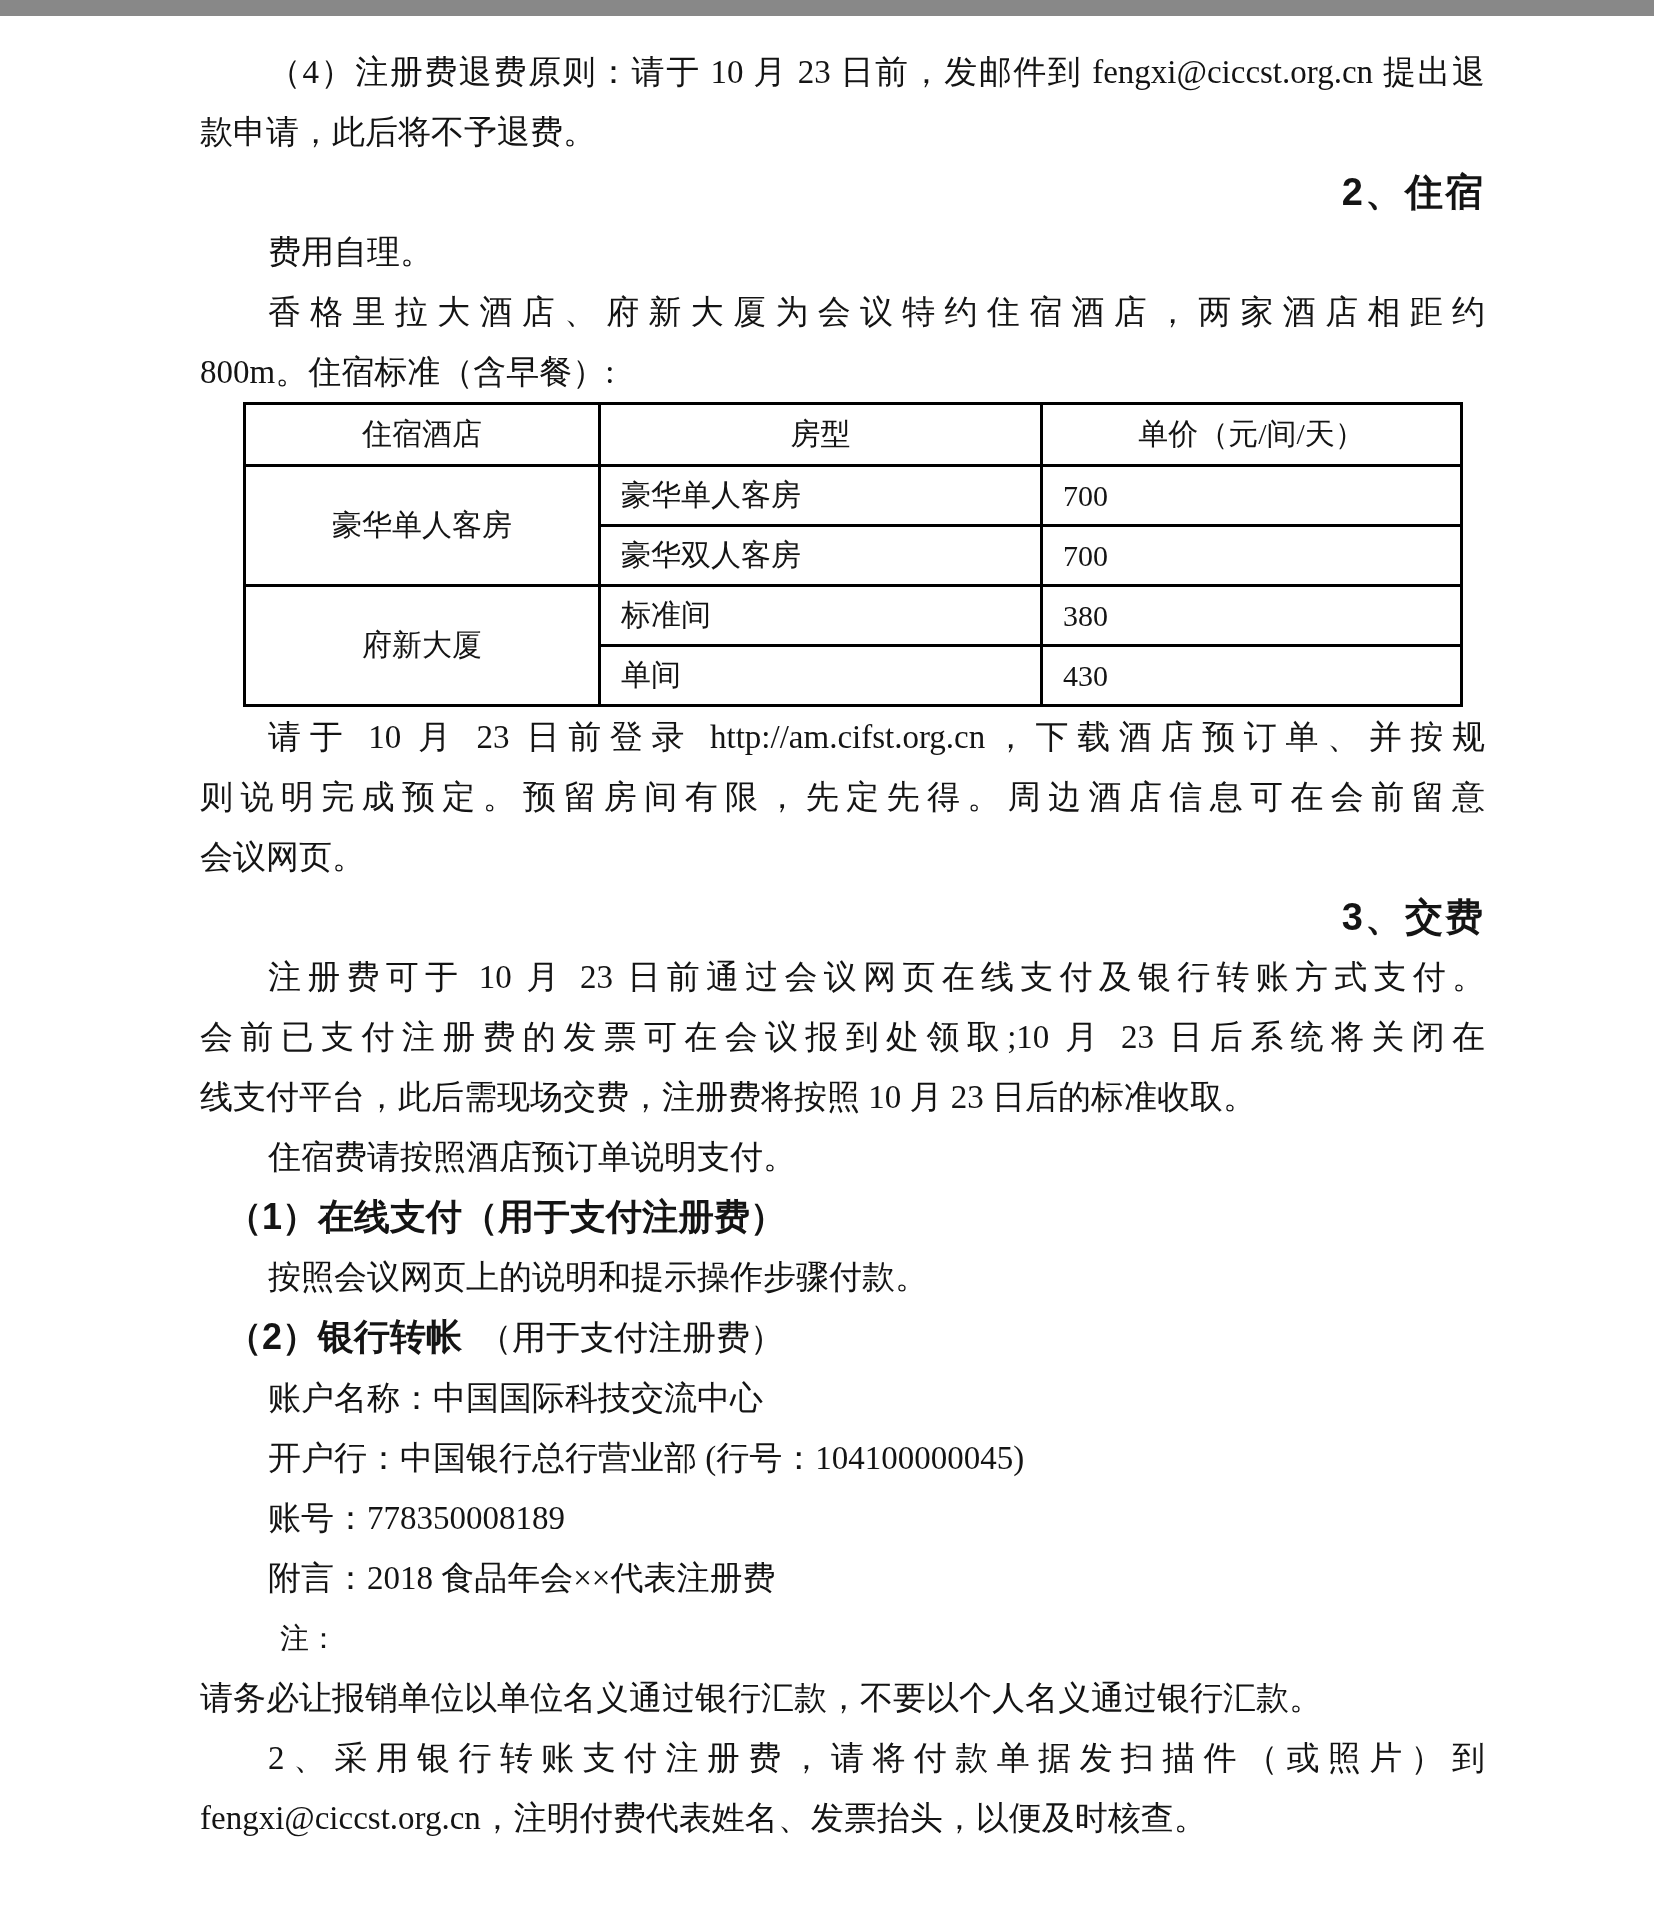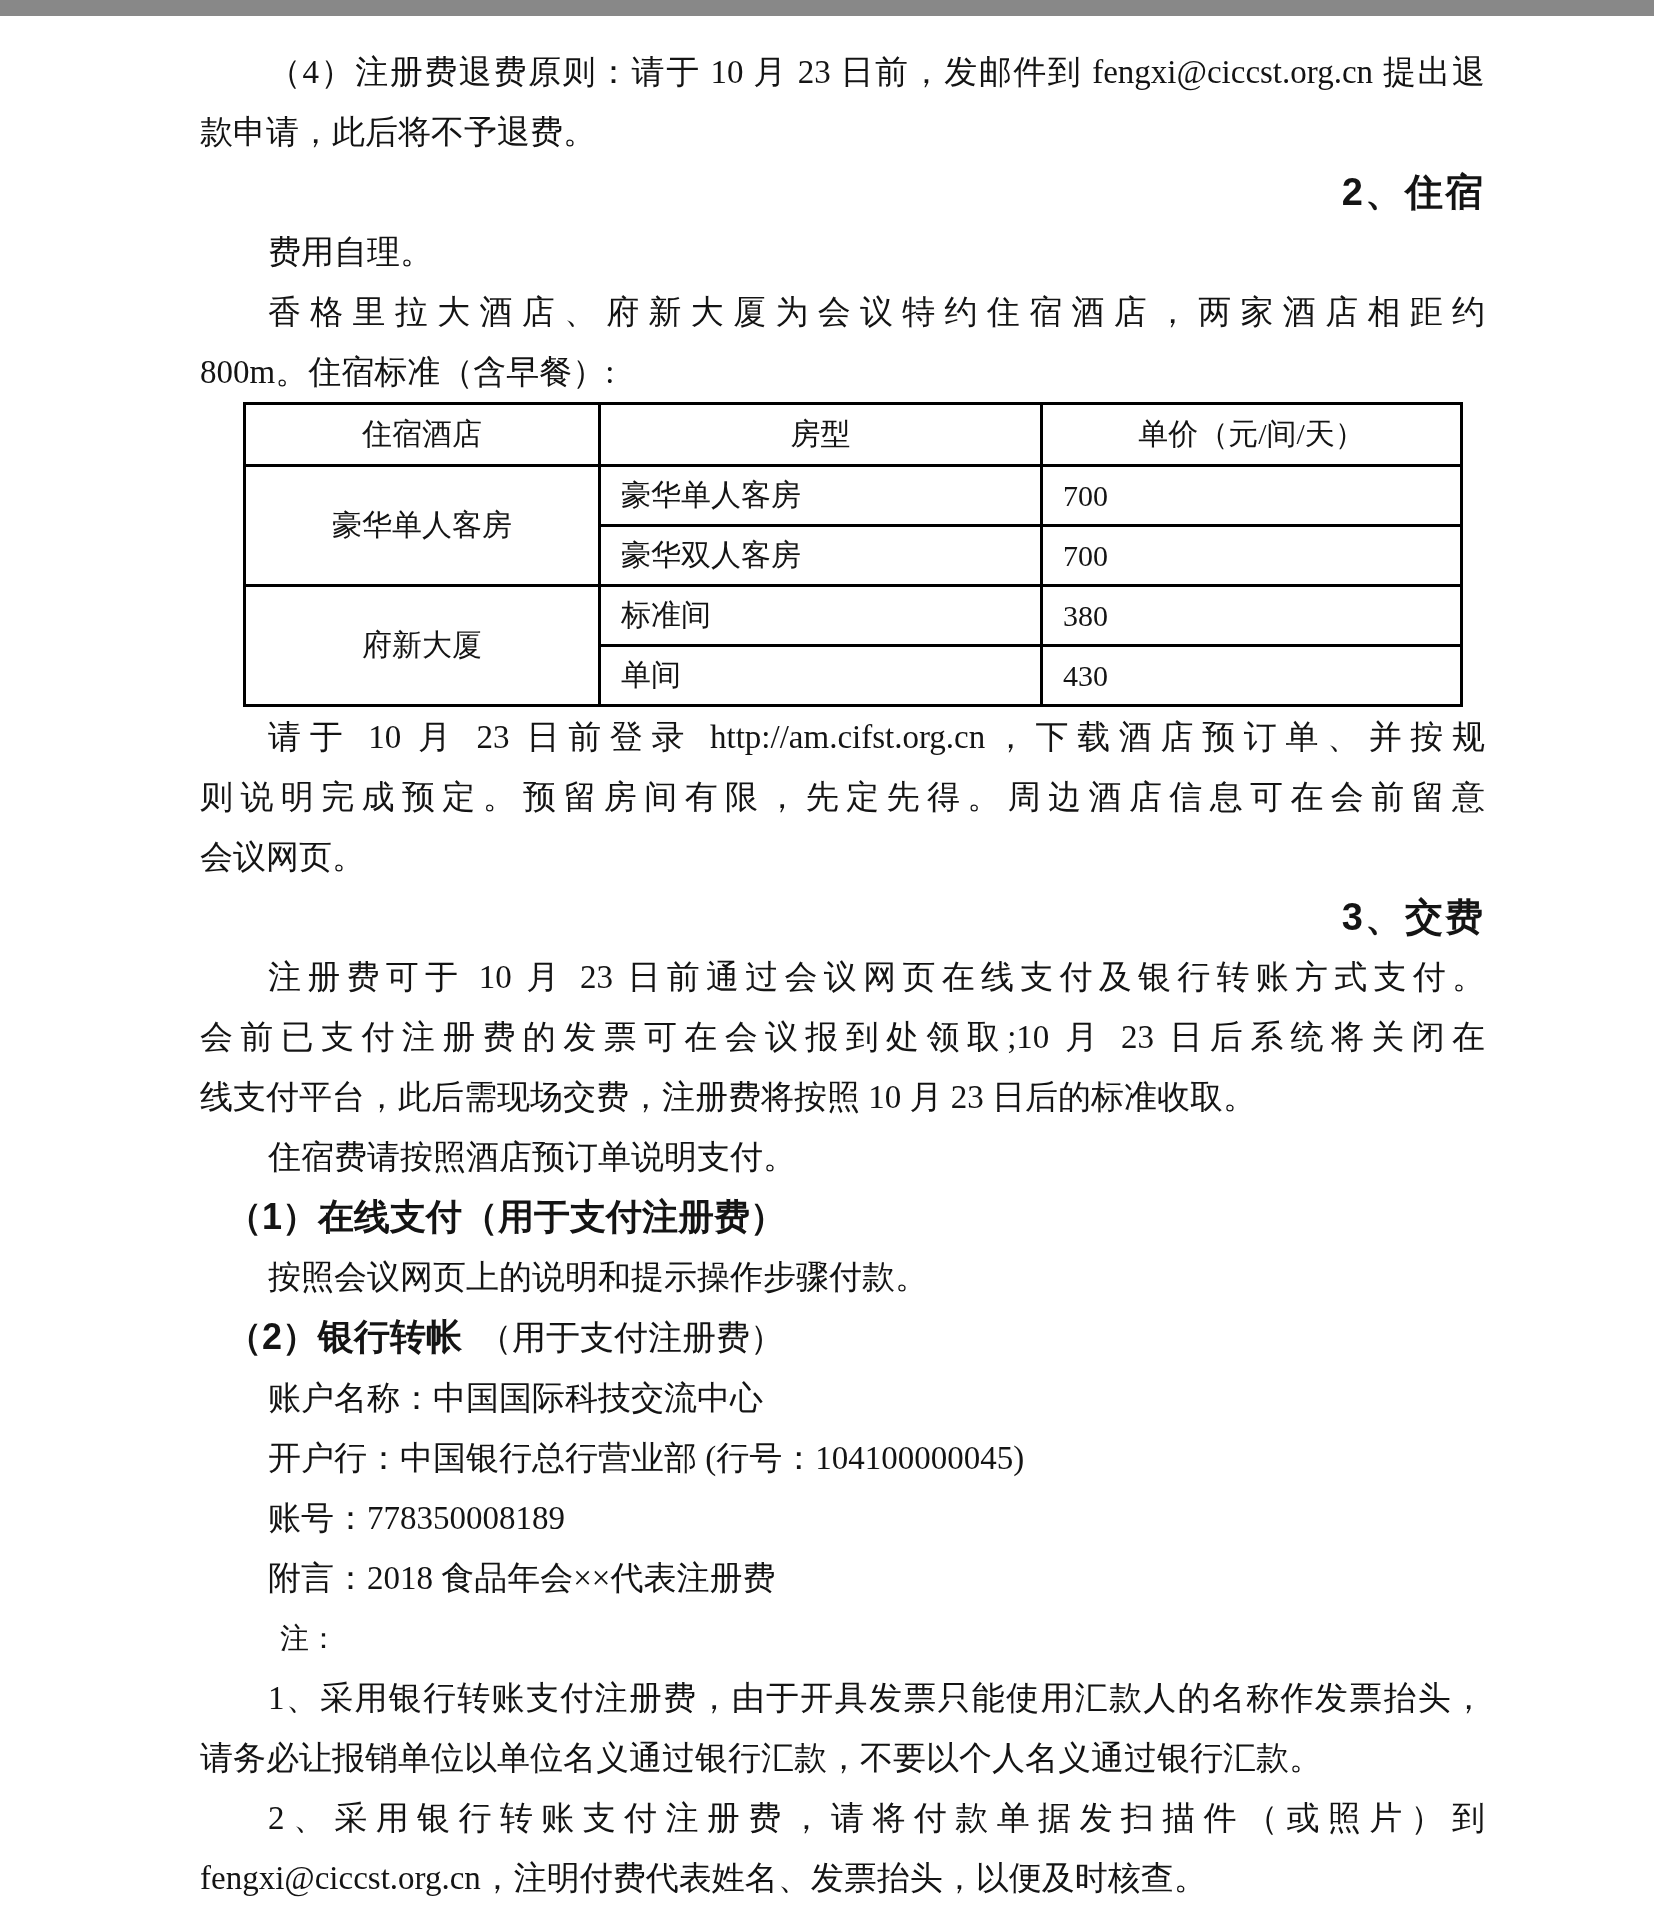--- a/index.html
+++ b/index.html
@@ -139,18 +139,17 @@
 
   <div class="line h-paren">
     <span>（2）银行转帐</span><span class="suffix">（用于支付注册费）</span>
   </div>
   <div class="line ind">账户名称：中国国际科技交流中心</div>
   <div class="line ind">开户行：中国银行总行营业部 (行号：104100000045)</div>
   <div class="line ind">账号：778350008189</div>
   <div class="line ind">附言：2018 食品年会××代表注册费</div>
 
   <div class="line note-label">注：</div>
-  <div class="line j ind">1、采用银行转账支付注册费，由于开具发票只能使用汇款人的名称作发票抬头，</div>
   <div class="line">请务必让报销单位以单位名义通过银行汇款，不要以个人名义通过银行汇款。</div>
   <div class="line j ind">2、采用银行转账支付注册费，请将付款单据发扫描件（或照片）到</div>
   <div class="line">fengxi@ciccst.org.cn，注明付费代表姓名、发票抬头，以便及时核查。</div>
 
 </div>
 
 </body></html>

